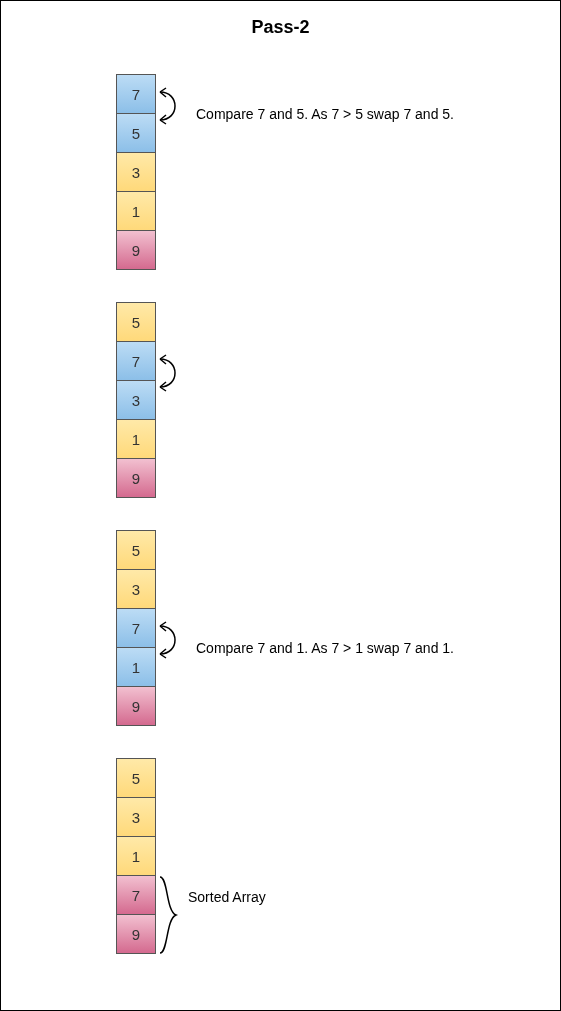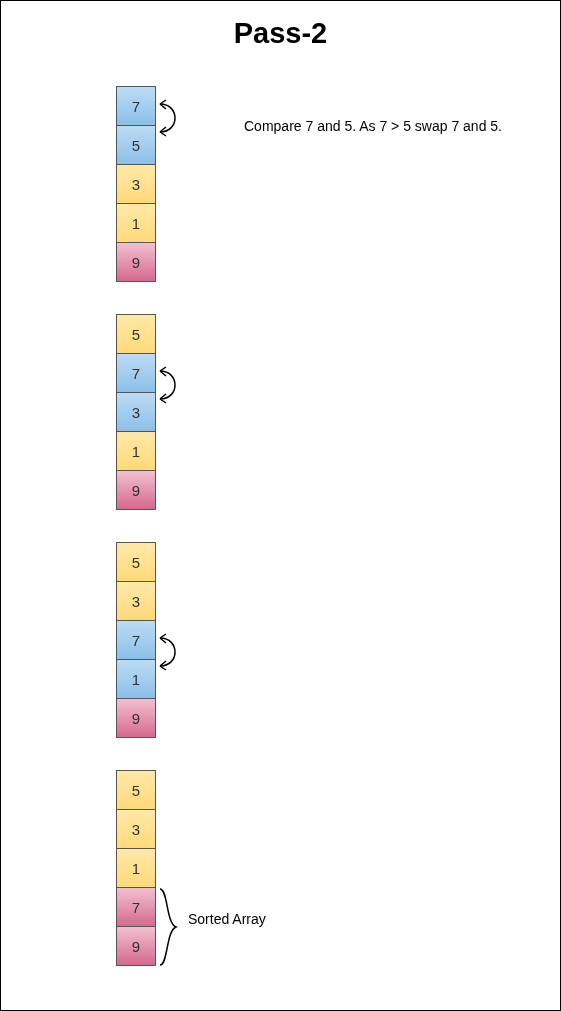--- a/index.html
+++ b/index.html
@@ -6,21 +6,21 @@
   body {
     font-family: Arial, sans-serif;
     background: #fff;
     width: 561px;
     height: 1011px;
     border: 1px solid #000;
     position: relative;
   }
   .title {
     text-align: center;
-    font-size: 29px;
+    font-size: 18px;
     font-weight: bold;
     padding-top: 16px;
     padding-bottom: 8px;
   }
   .step {
     position: relative;
     margin-left: 115px;
     margin-top: 28px;
     height: 200px;
   }
@@ -60,21 +60,20 @@
     width: 36px;
     height: 64px;
     pointer-events: none;
   }
   .annotation {
     position: absolute;
     left: 80px;
     font-size: 14px;
     color: #000;
     white-space: nowrap;
-    margin-left: 48px;
   }
   .brace {
     position: absolute;
     left: 40px;
     width: 24px;
     pointer-events: none;
   }
   .brace-label {
     position: absolute;
     left: 72px;
@@ -124,27 +123,28 @@
     <div class="cell yellow">3</div>
     <div class="cell blue">7</div>
     <div class="cell blue">1</div>
     <div class="cell red">9</div>
   </div>
   <svg class="swap-arrow" style="top:78px" viewBox="0 0 36 64">
     <path d="M 4 18 C 24 18 24 46 4 46" fill="none" stroke="#000" stroke-width="1.5"></path>
     <path d="M 4 18 L 10 14 M 4 18 L 10 23" fill="none" stroke="#000" stroke-width="1.5"></path>
     <path d="M 4 46 L 10 41 M 4 46 L 10 50" fill="none" stroke="#000" stroke-width="1.5"></path>
   </svg>
+  <div class="annotation" style="top:110px">Compare 7 and 1. As 7 &gt; 1 swap 7 and 1.</div>
 </div>
 
 <div class="step final">
   <div class="array">
     <div class="cell yellow">5</div>
     <div class="cell yellow">3</div>
     <div class="cell yellow">1</div>
     <div class="cell red">7</div>
     <div class="cell red">9</div>
   </div>
   <svg class="brace" style="top:117px; height:80px" viewBox="0 0 24 80" preserveAspectRatio="none">
     <path d="M 4 2 C 12 2 10 36 20 40 C 10 44 12 78 4 78" fill="none" stroke="#000" stroke-width="1.5"></path>
   </svg>
-  <div class="brace-label" style="top:141px">Sorted Array</div>
+  <div class="brace-label" style="top:131px">Sorted Array</div>
 </div>
 
 </body></html>

